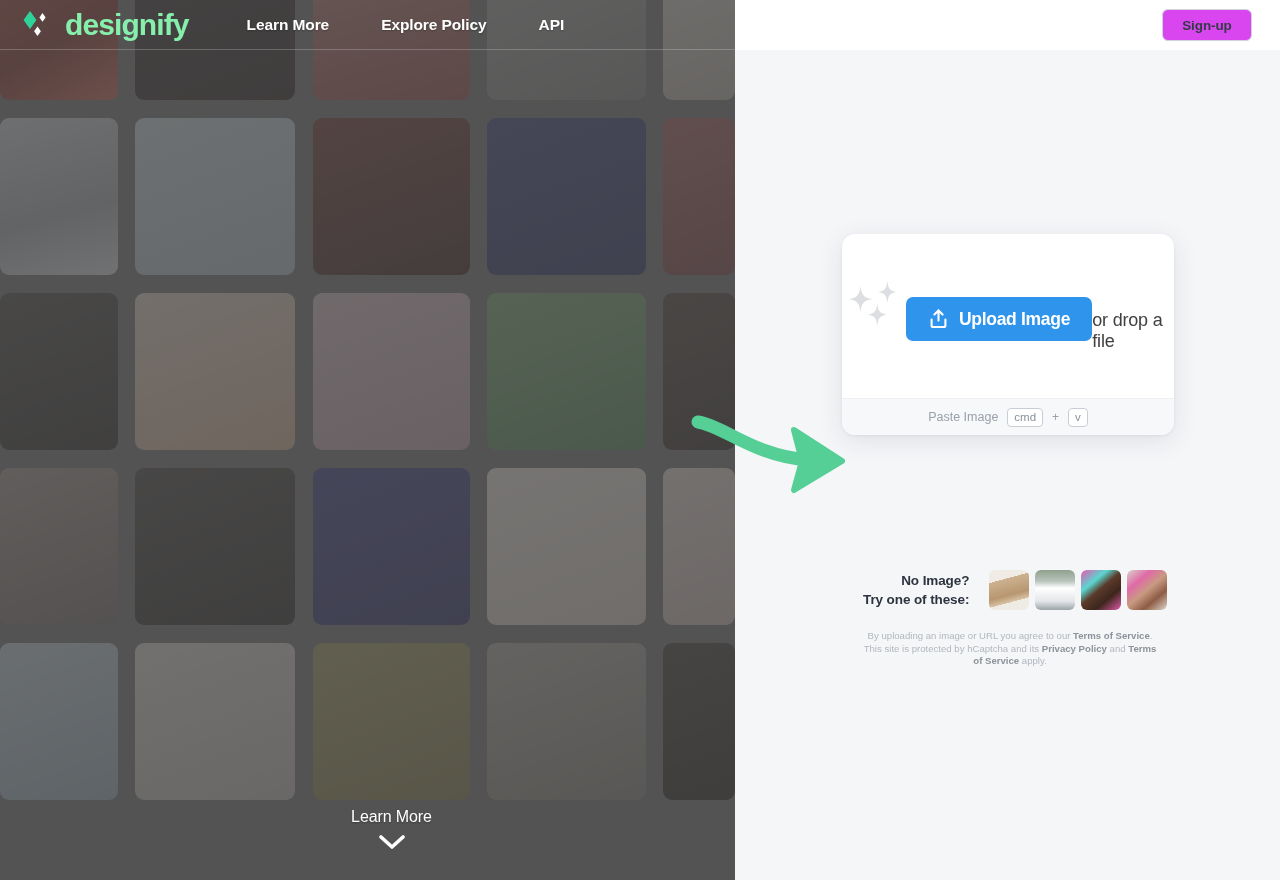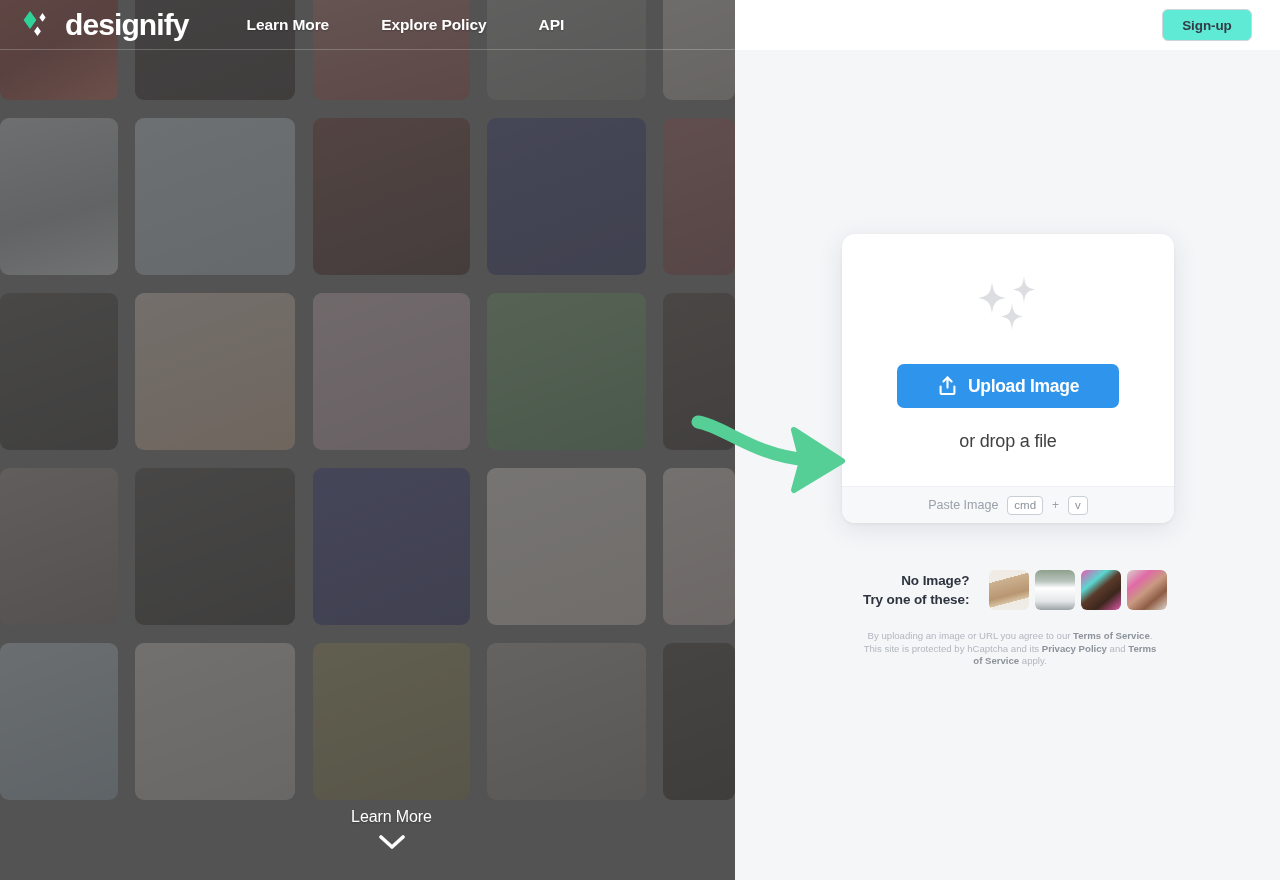--- a/index.html
+++ b/index.html
@@ -85,21 +85,21 @@
     position: absolute; left: 0; top: 0;
     width: 735px; height: 50px;
     display: flex; align-items: center;
     border-bottom: 1px solid rgba(255,255,255,0.22);
     z-index: 6;
   }
   #brand { display: flex; align-items: center; margin-left: 18px; cursor: pointer; }
   #brand-mark { width: 36px; height: 32px; position: relative; }
   #brand-name {
     margin-left: 11px;
-    color: #ffffff;
+    color: #86efac;
     font-size: 30px;
     font-weight: 800;
     letter-spacing: -0.9px;
   }
   #nav-links { display: flex; align-items: center; margin-left: 58px; }
   .nav-link {
     color: #ffffff;
     font-size: 15.5px;
     font-weight: 600;
     letter-spacing: -0.1px;
@@ -119,41 +119,41 @@
     position: absolute; left: 0; top: 0;
     width: 545px; height: 50px;
     background: #ffffff;
     display: flex; align-items: center; justify-content: flex-end;
   }
   #signup-btn {
     margin-right: 28px;
     width: 90px; height: 32px;
     border: 1px solid #cfd4da;
     border-radius: 6px;
-    background: #5eead4;
+    background: #d946ef;
     color: #333b47;
     font-size: 13.5px;
     font-weight: 700;
     font-family: "Liberation Sans", sans-serif;
     cursor: pointer;
     letter-spacing: -0.1px;
   }
 
   
   #upload-card {
     position: absolute; left: 107px; top: 234px;
     width: 332px;
     background: #ffffff;
     border-radius: 13px;
     box-shadow: 0 6px 26px rgba(30,40,60,0.10), 0 1px 3px rgba(30,40,60,0.06);
     overflow: hidden;
   }
   #upload-body {
     padding: 40px 0 34px;
-    display: flex; flex-direction: column; align-items: center;
+    display: flex; flex-direction: row; align-items: center;
   }
   #sparkle-mark { width: 76px; height: 62px; margin-bottom: 28px; }
   #upload-btn {
     width: 222px; height: 44px;
     background: #2e94ec;
     border: none; border-radius: 7px;
     color: #ffffff;
     font-size: 17.5px;
     font-weight: 800;
     letter-spacing: -0.3px;

